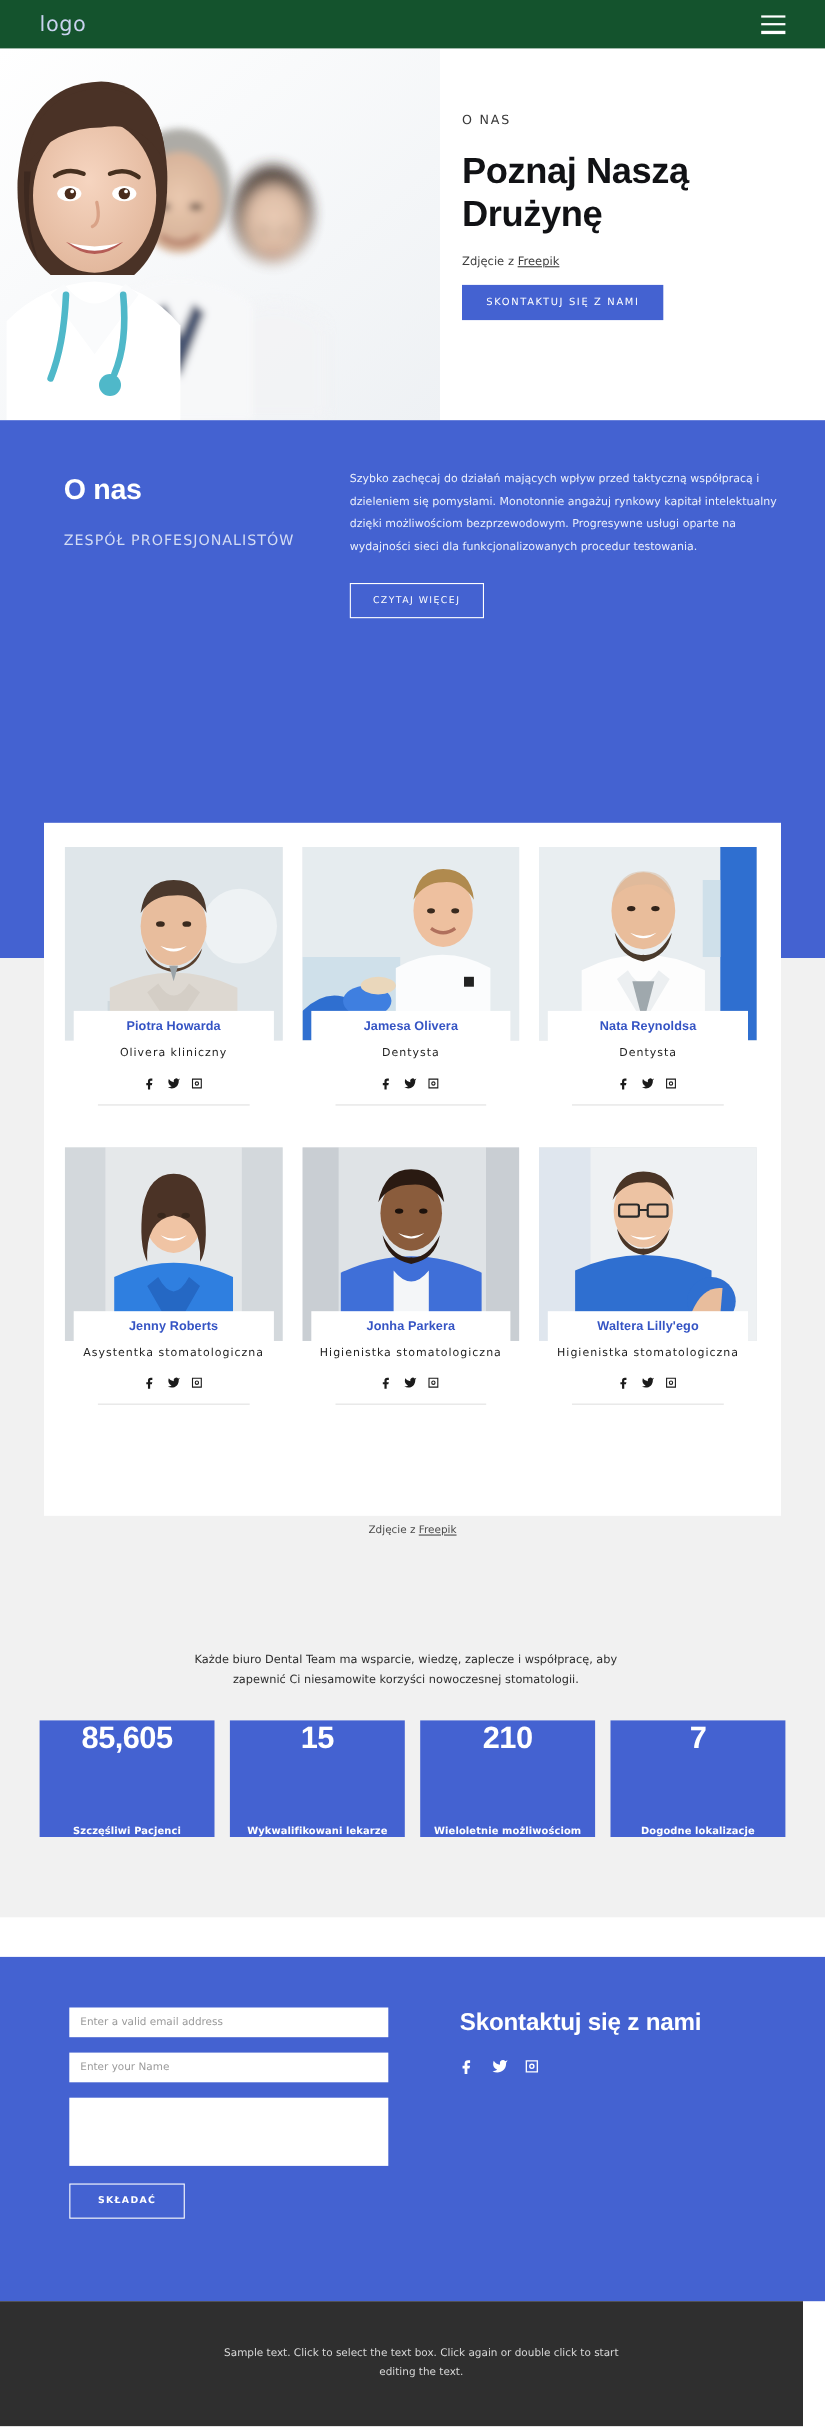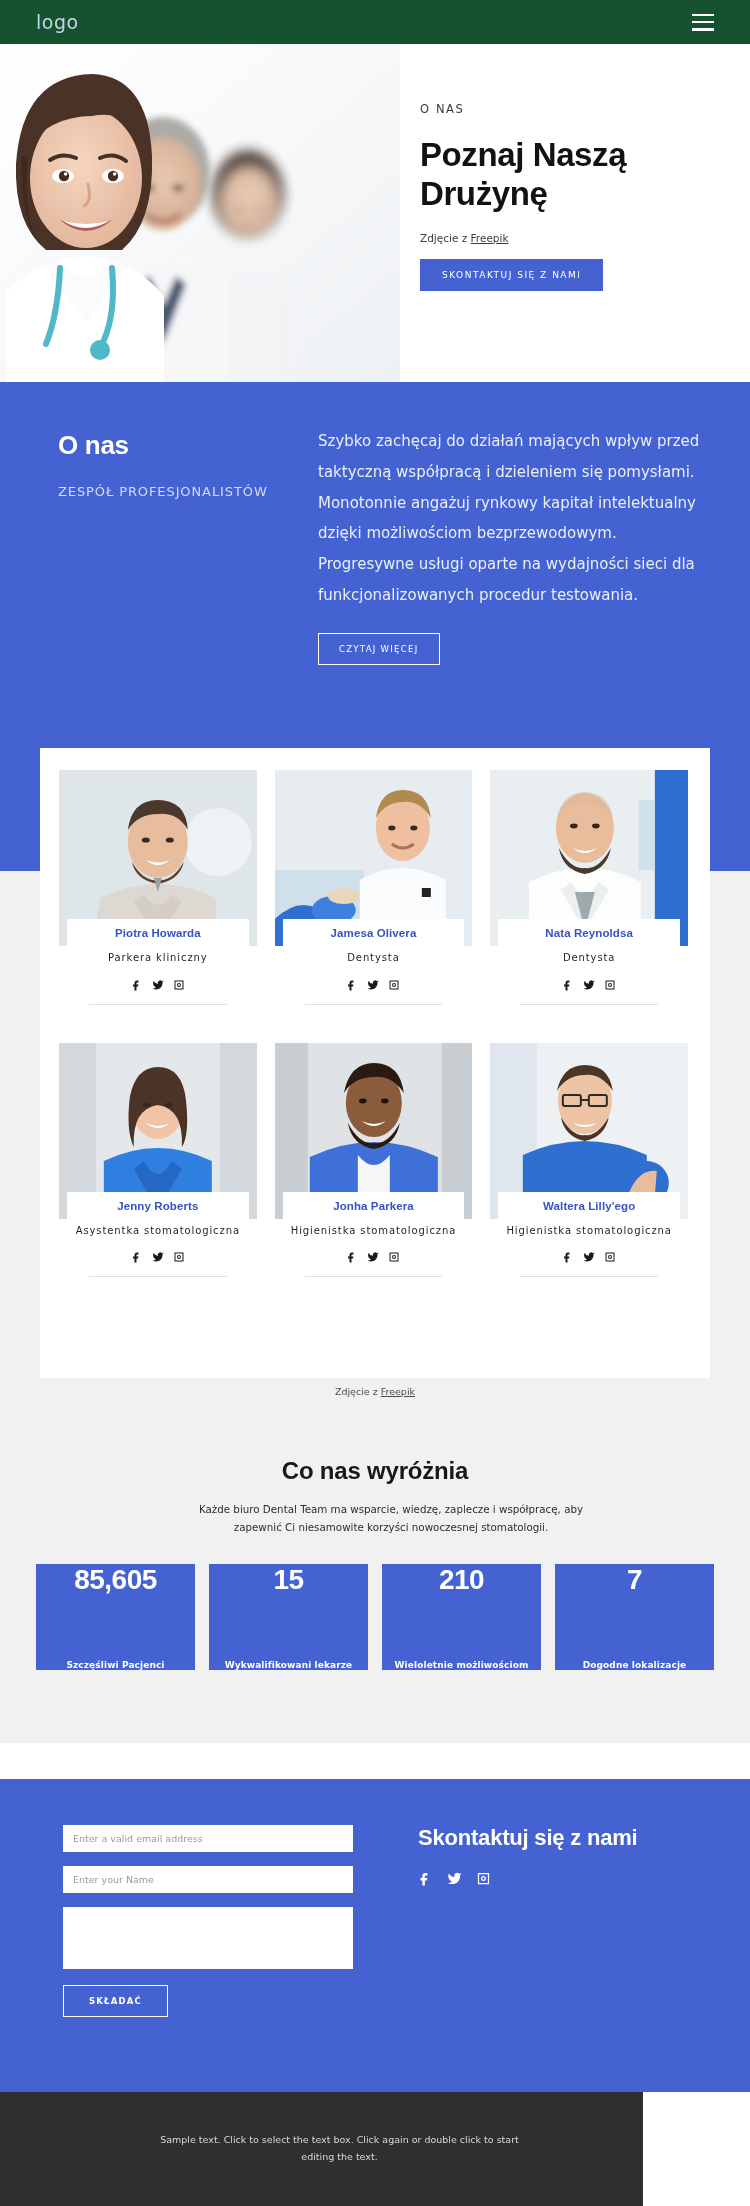--- a/index.html
+++ b/index.html
@@ -127,21 +127,21 @@
     letter-spacing: 0.9px;
     color: #d3dcf4;
     font-family: "DejaVu Sans", sans-serif;
   }
   .onas-body {
     position: absolute;
     top: 44px; left: 318px;
     width: 390px;
   }
   .onas-para {
-    font-size: 15px;
+    font-size: 10px;
     line-height: 2.05;
     color: #eaeffb;
     font-family: "DejaVu Sans", sans-serif;
   }
   .btn-outline {
     margin-top: 22px;
     display: inline-block;
     background: transparent;
     border: 1px solid #ffffff;
     color: #ffffff;
@@ -252,21 +252,21 @@
     width: 750px;
     text-align: center;
     font-size: 24px;
     font-weight: bold;
     color: #17181b;
     z-index: 6;
     letter-spacing: -0.2px;
   }
   .wyr-sub {
     position: absolute;
-    top: 1500px; left: 191px;
+    top: 1500px; left: 169px;
     width: 400px;
     text-align: center;
     font-size: 10.3px;
     line-height: 1.75;
     color: #2d2d2d;
     z-index: 6;
     font-family: "DejaVu Sans", sans-serif;
   }
 
   
@@ -382,21 +382,21 @@
     color: #ffffff;
     letter-spacing: 0.8px;
     margin-bottom: 12px;
     font-family: "DejaVu Sans", sans-serif;
   }
 
   
   .footer {
     position: absolute;
     top: 2092px; left: 0;
-    width: 643px; height: 114px;
+    width: 730px; height: 114px;
     background: #2f2f2f;
     display: flex;
     align-items: center;
     justify-content: center;
     padding-left: 36px;
   }
   .footer-text {
     width: 380px;
     text-align: center;
     font-size: 9.5px;
@@ -531,21 +531,21 @@
             <path d="M70 60 Q74 30 100 30 Q128 30 130 60 Q120 42 100 44 Q80 44 70 60 Z" fill="#4a382c"></path>
             <path d="M74 92 Q86 112 100 110 Q114 112 126 92 Q122 110 100 114 Q78 110 74 92 Z" fill="#5a412f"></path>
             <ellipse cx="88" cy="70" rx="4" ry="2.6" fill="#3a2a1e"></ellipse>
             <ellipse cx="112" cy="70" rx="4" ry="2.6" fill="#3a2a1e"></ellipse>
             <path d="M88 90 Q100 100 112 90 Q100 95 88 90 Z" fill="#ffffff"></path>
             <path d="M96 108 L100 122 L104 108 Z" fill="#9aa3a8"></path>
           </svg>
         </div>
         <div class="name-plate">
           <div class="m-name">Piotra Howarda</div>
-          <div class="m-role">Parkera kliniczny</div>
+          <div class="m-role">Olivera kliniczny</div>
           <div class="m-social">
             <span class="si">
                 <svg viewBox="0 0 24 24">
                   <path d="M15 3h-3a5 5 0 0 0-5 5v3H4v4h3v8h4v-8h3l1-4h-4V8a1 1 0 0 1 1-1h3z"></path>
                 </svg>
               </span>
             <span class="si">
                 <svg viewBox="0 0 24 24">
                   <path d="M23 3a10.9 10.9 0 0 1-3.14 1.53A4.48 4.48 0 0 0 12 8.5v1A10.66 10.66 0 0 1 3 4s-4 9 5 13a11.64 11.64 0 0 1-7 2c9 5 20 0 20-11.5a4.5 4.5 0 0 0-.08-.83A7.72 7.72 0 0 0 23 3z"></path>
                 </svg>
@@ -762,21 +762,20 @@
               </span>
           </div>
           <div class="m-divider"></div>
         </div>
       </div>
     </div>
   </div>
 
   <div class="freepik-mid"><span>Zdjęcie z </span><span class="lnk">Freepik</span></div>
 
-  <div class="wyr-title">Co nas wyróżnia</div>
   <div class="wyr-sub">Każde biuro Dental Team ma wsparcie, wiedzę, zaplecze i współpracę, aby zapewnić Ci niesamowite korzyści nowoczesnej stomatologii.</div>
 
   <div class="stats">
     <div class="stat">
       <div class="stat-num">85,605</div>
       <div class="stat-lbl">Szczęśliwi Pacjenci</div>
     </div>
     <div class="stat">
       <div class="stat-num">15</div>
       <div class="stat-lbl">Wykwalifikowani lekarze</div>

